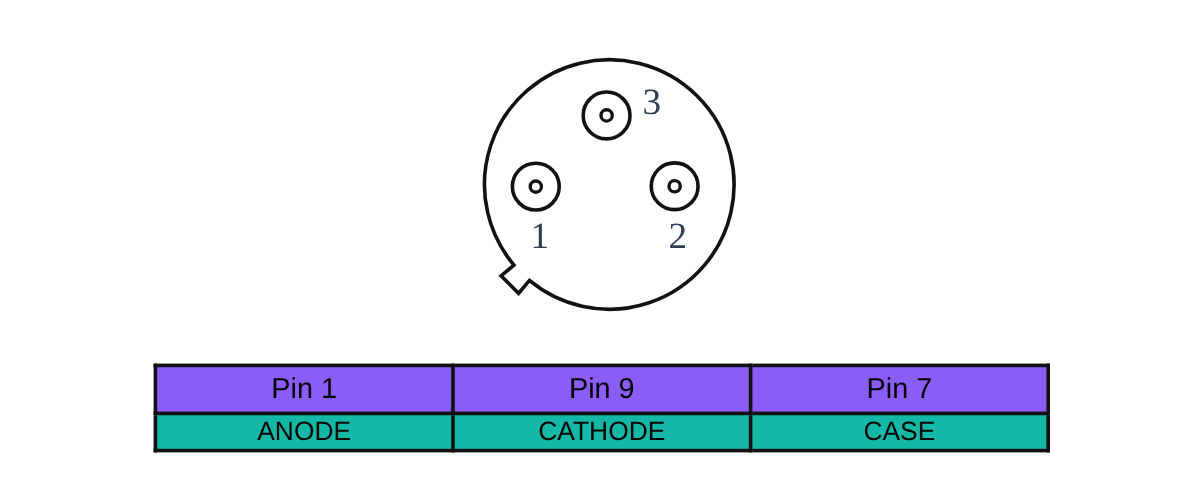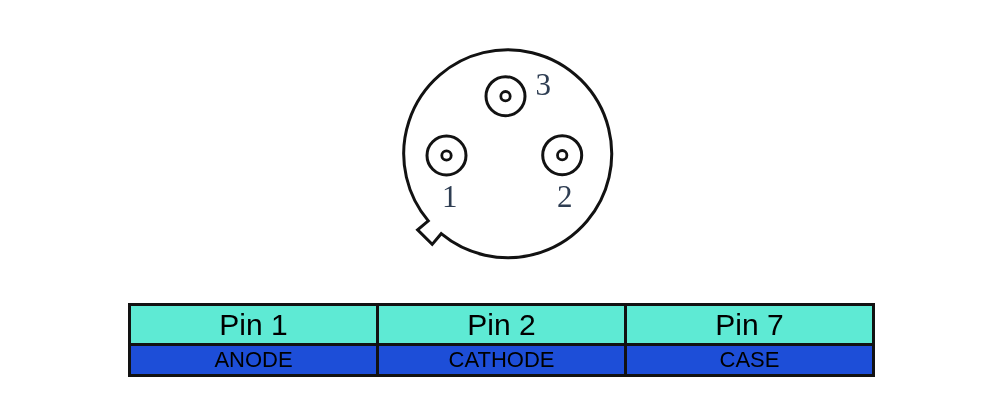--- a/index.html
+++ b/index.html
@@ -32,27 +32,27 @@
     table-layout: fixed;
     text-align: center;
     color: #000000;
   }
   .pin-table th, .pin-table td {
     border: 3px solid #121212;
     padding: 0;
     vertical-align: middle;
   }
   .pin-table th {
-    background: #5eead4;
+    background: #8b5cf6;
     height: 37px;
-    font-size: 30px;
+    font-size: 24px;
     font-weight: 400;
   }
   .pin-table td {
-    background: #1d4ed8;
+    background: #14b8a6;
     height: 28px;
     font-size: 22px;
   }
 </style>
 </head>
 <body>
 
 <div class="page">
 
   <div class="diagram">
@@ -78,21 +78,21 @@
       <text class="pin-num" x="61.8" y="173" text-anchor="middle">1</text>
       <text class="pin-num" x="176.8" y="173" text-anchor="middle">2</text>
       <text class="pin-num" x="155.2" y="61" text-anchor="middle">3</text>
     </svg>
   </div>
 
   <table class="pin-table">
     <thead>
       <tr>
         <th>Pin 1</th>
-        <th>Pin 2</th>
+        <th>Pin 9</th>
         <th>Pin 7</th>
       </tr>
     </thead>
     <tbody>
       <tr>
         <td>ANODE</td>
         <td>CATHODE</td>
         <td>CASE</td>
       </tr>
     </tbody>

